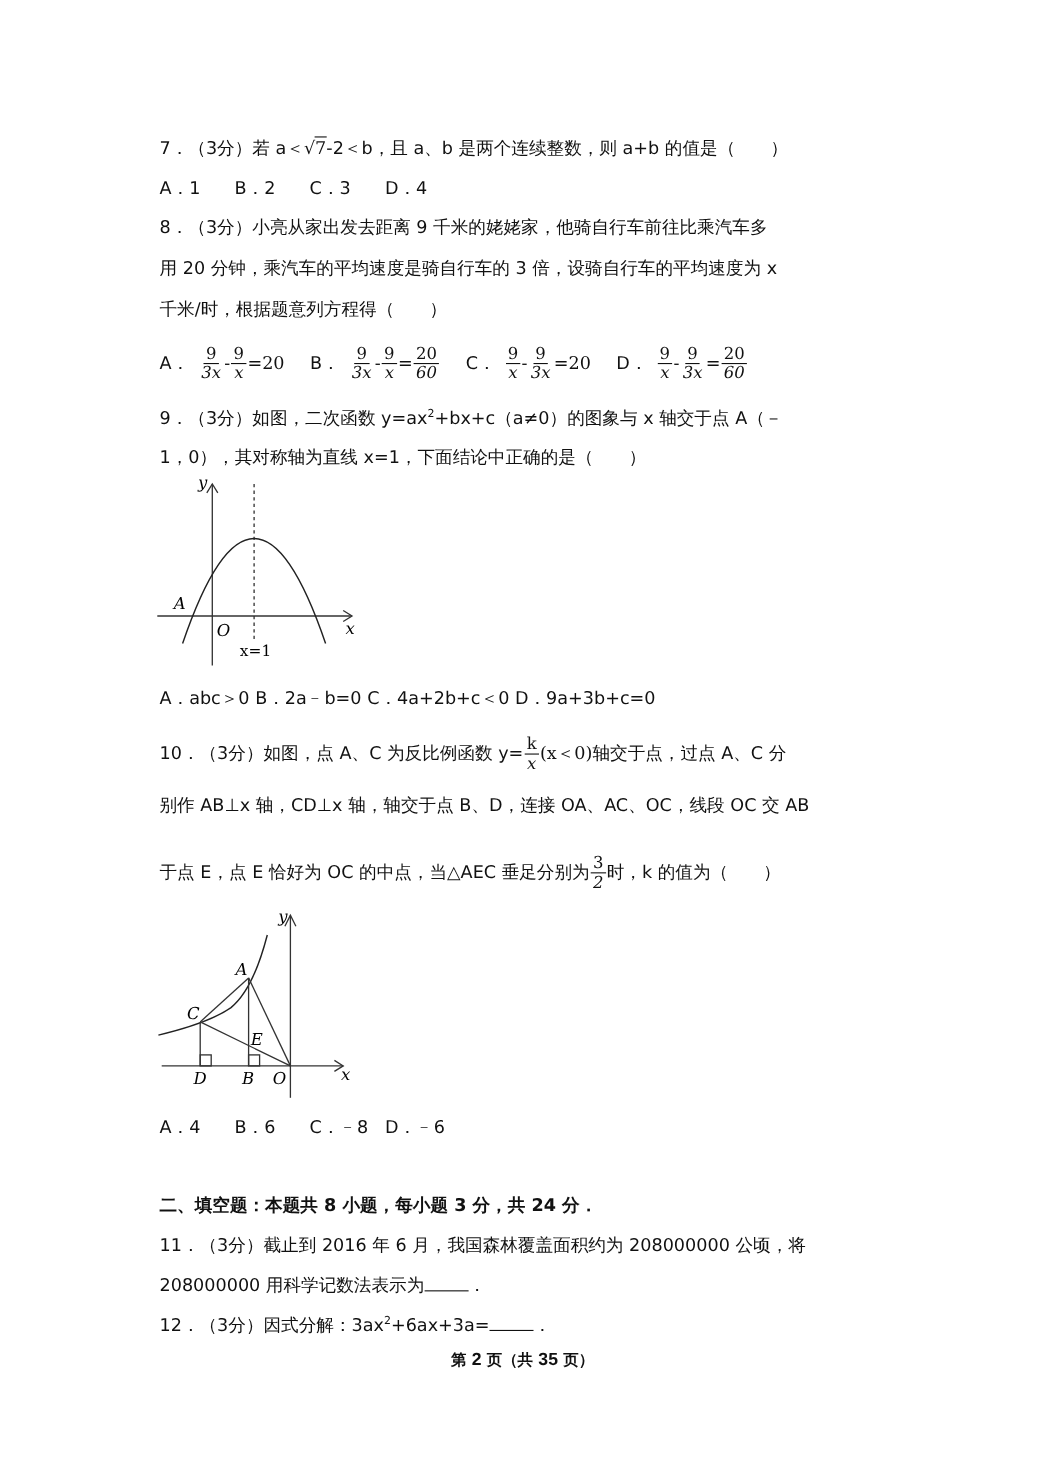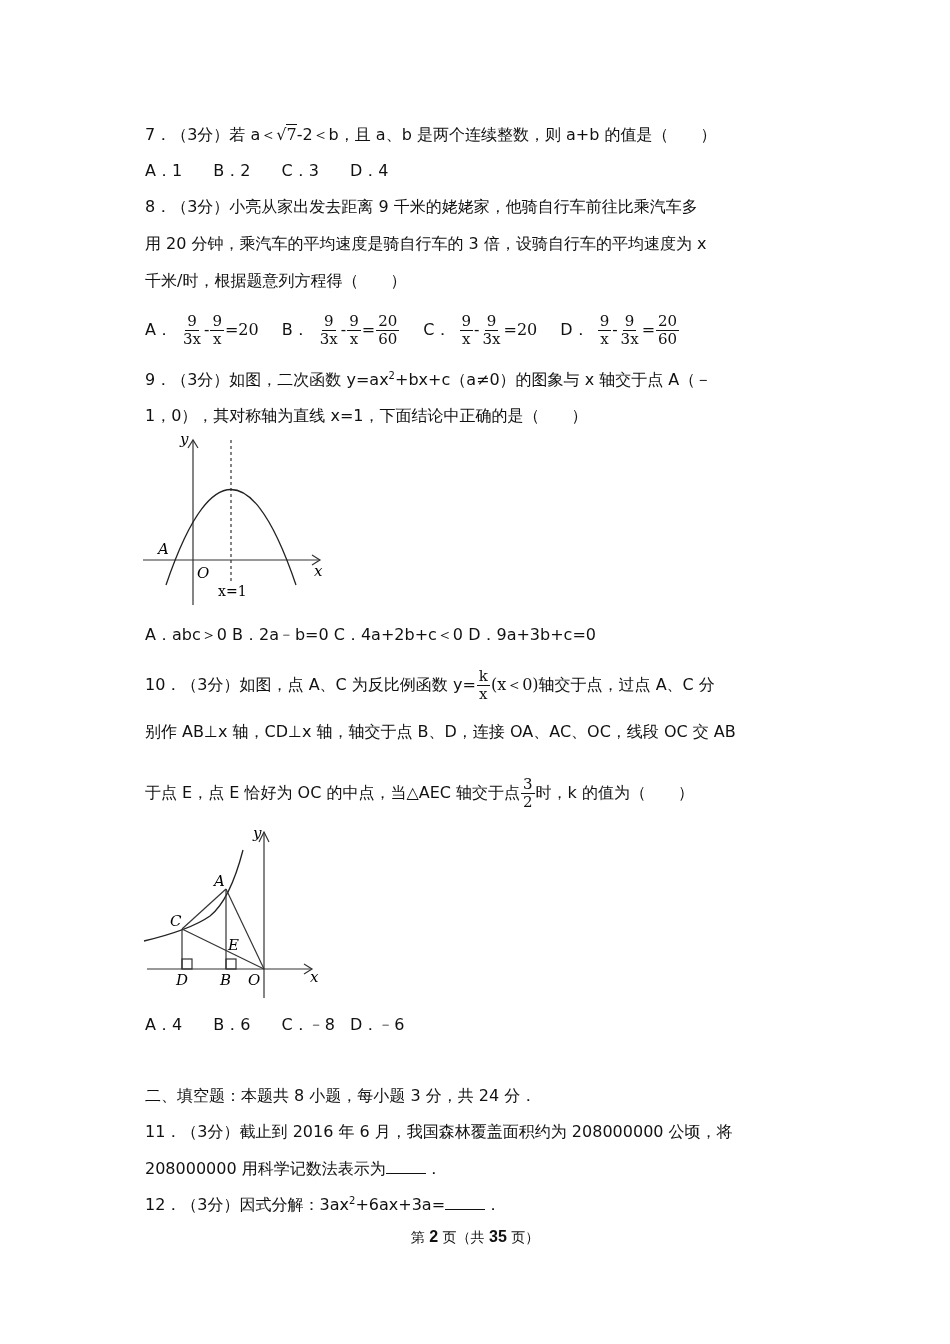--- a/index.html
+++ b/index.html
@@ -4,26 +4,26 @@
 <style>
   html, body { margin: 0; padding: 0; background: #ffffff; }
   body { width: 950px; height: 1344px; position: relative; overflow: hidden;
          font-family: "DejaVu Sans", "Liberation Sans", sans-serif; color: #111; font-size: 16px; }
   .page { position: absolute; left: 0; top: 0; width: 950px; height: 1344px; padding-left: 24px; }
   .line { position: absolute; left: 145px; white-space: nowrap; font-size: 16px; line-height: 22px; }
   .opts span.opt { display: inline-block; margin-right: 26px; }
   .frac { display: inline-flex; flex-direction: column; align-items: center; vertical-align: middle;
           font-family: "DejaVu Serif", "Liberation Serif", serif; font-size: 15px; line-height: 17px; margin: 0 1px; }
   .frac .num { border-bottom: 1px solid #111; padding: 0 2px; }
-  .frac .den { padding: 0 2px; }
+  .frac .den { padding: 0 2px; font-style: italic; }
   .serif { font-family: "DejaVu Serif", "Liberation Serif", serif; }
   .eq-opt { display: inline-flex; align-items: center; margin-right: 18px; }
   .eq-opt .lbl { margin-right: 8px; }
-  .bold { font-weight: normal; }
-  .footer { position: absolute; top: 1228px; left: 0; width: 950px; text-align: center; font-size: 14px; }
+  .bold { font-weight: bold; }
+  .footer { position: absolute; top: 1228px; left: 0; width: 950px; text-align: center; font-size: 14px; font-weight: bold; }
   .footer b { font-family: "Liberation Sans", sans-serif; font-size: 16px; }
   svg text { font-family: "DejaVu Serif", "Liberation Serif", serif; font-style: italic; }
   .blank { display: inline-block; width: 40px; border-bottom: 1px solid #111; height: 14px; vertical-align: baseline; }
   sup { font-size: 10px; line-height: 0; }
 </style>
 </head>
 <body>
 
 <div class="page">
 
@@ -127,21 +127,21 @@
   <div class="line" style="top:624px">A．abc＞0  B．2a﹣b=0 C．4a+2b+c＜0  D．9a+3b+c=0</div>
 
   <div class="line" style="top:668px; line-height:30px">
     <span>10．（3分）如图，点 A、C 为反比例函数 y=</span><span class="frac">
         <span class="num">k</span>
         <span class="den">x</span>
       </span><span class="serif">(x＜0)</span><span>轴交于点，过点 A、C 分</span>
   </div>
   <div class="line" style="top:721px">别作 AB⊥x 轴，CD⊥x 轴，轴交于点 B、D，连接 OA、AC、OC，线段 OC 交 AB</div>
   <div class="line" style="top:773px; line-height:40px">
-    <span>于点 E，点 E 恰好为 OC 的中点，当△AEC 轴交于点</span><span class="frac">
+    <span>于点 E，点 E 恰好为 OC 的中点，当△AEC 垂足分别为</span><span class="frac">
         <span class="num">3</span>
         <span class="den">2</span>
       </span><span>时，k 的值为（　　）</span>
   </div>
 
   <svg style="position:absolute; left:140px; top:820px" width="200" height="180">
     <line x1="7" y1="149" x2="172" y2="149" stroke="#333" stroke-width="1.2"></line>
     <polyline points="164,144 172,149 164,154" fill="none" stroke="#333" stroke-width="1.2"></polyline>
     <line x1="124" y1="178" x2="124" y2="12" stroke="#333" stroke-width="1.2"></line>
     <polyline points="119,22 124,12 129,22" fill="none" stroke="#333" stroke-width="1.2"></polyline>

